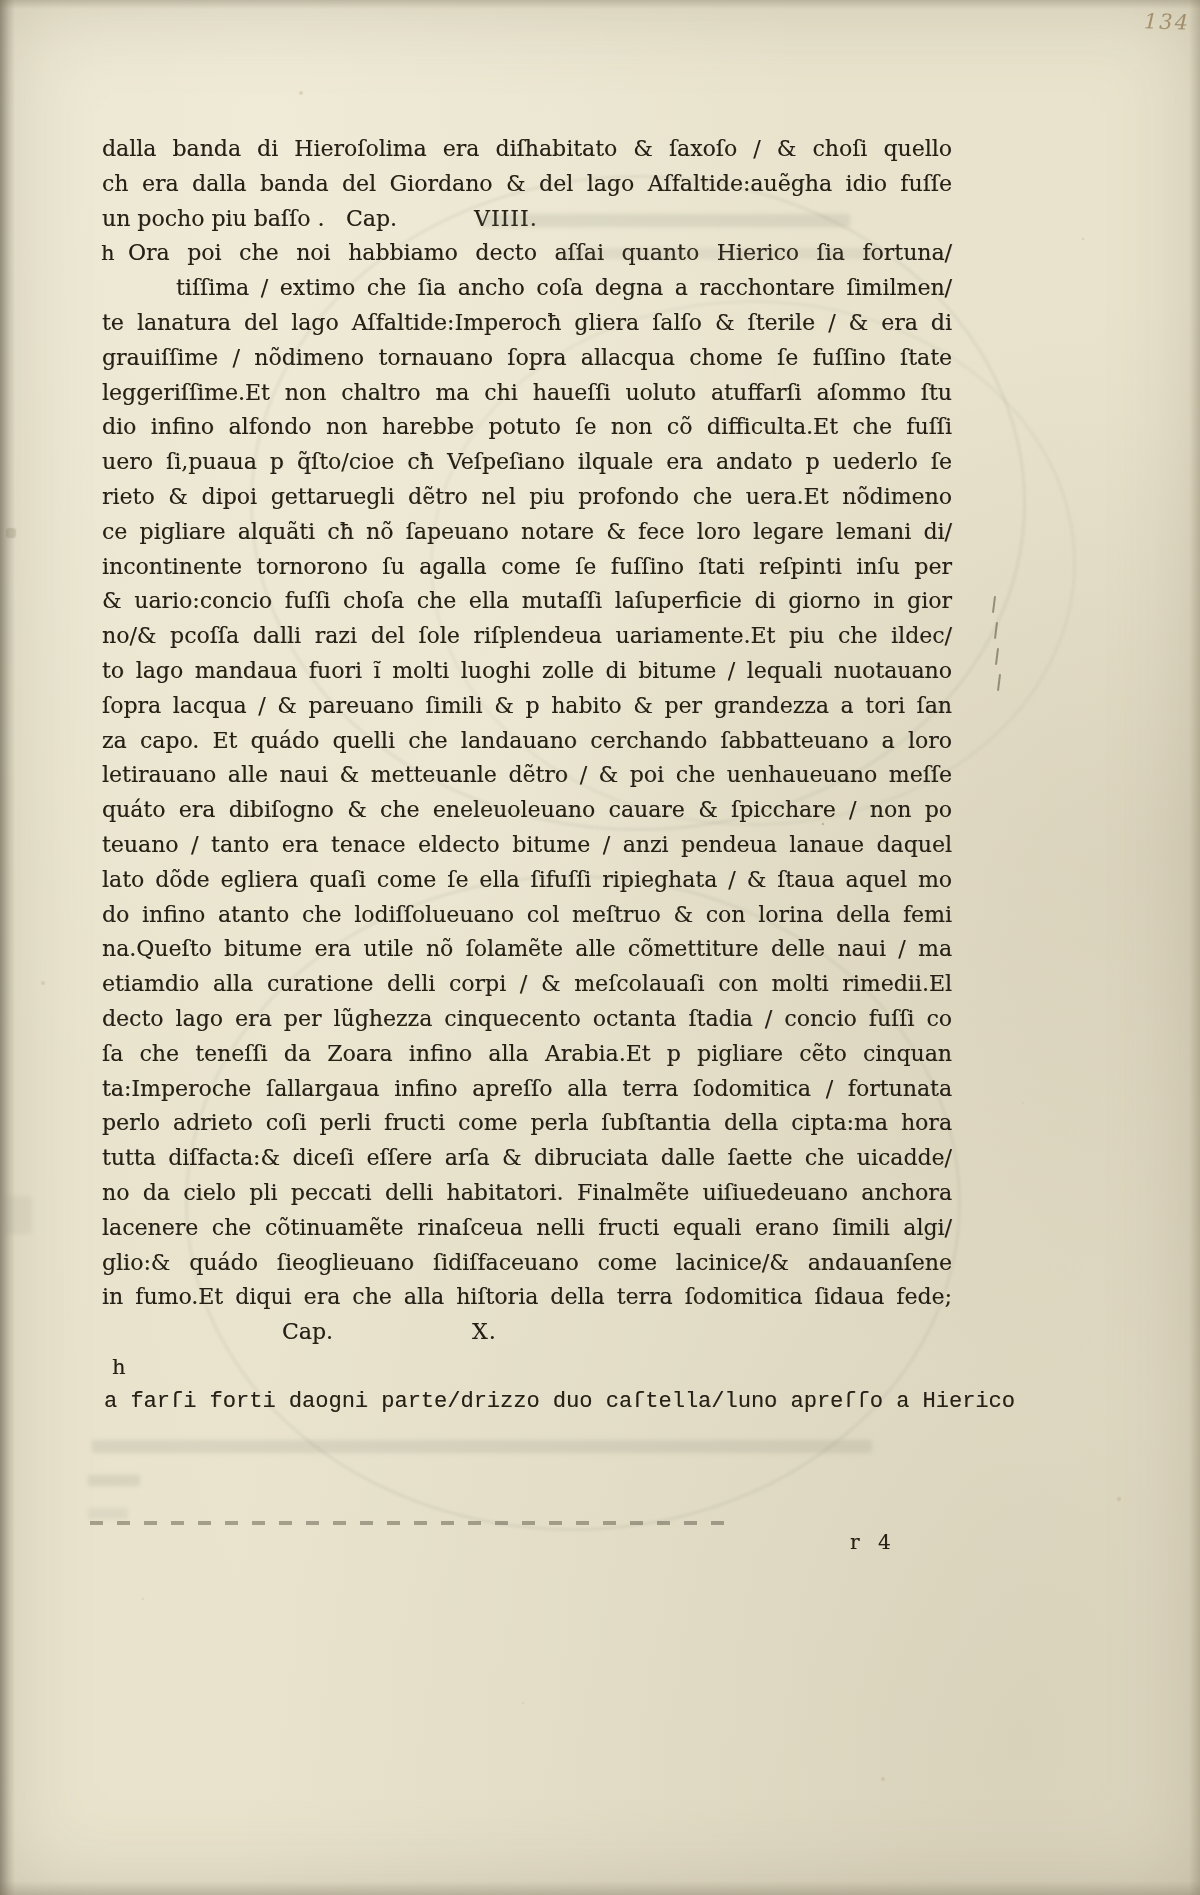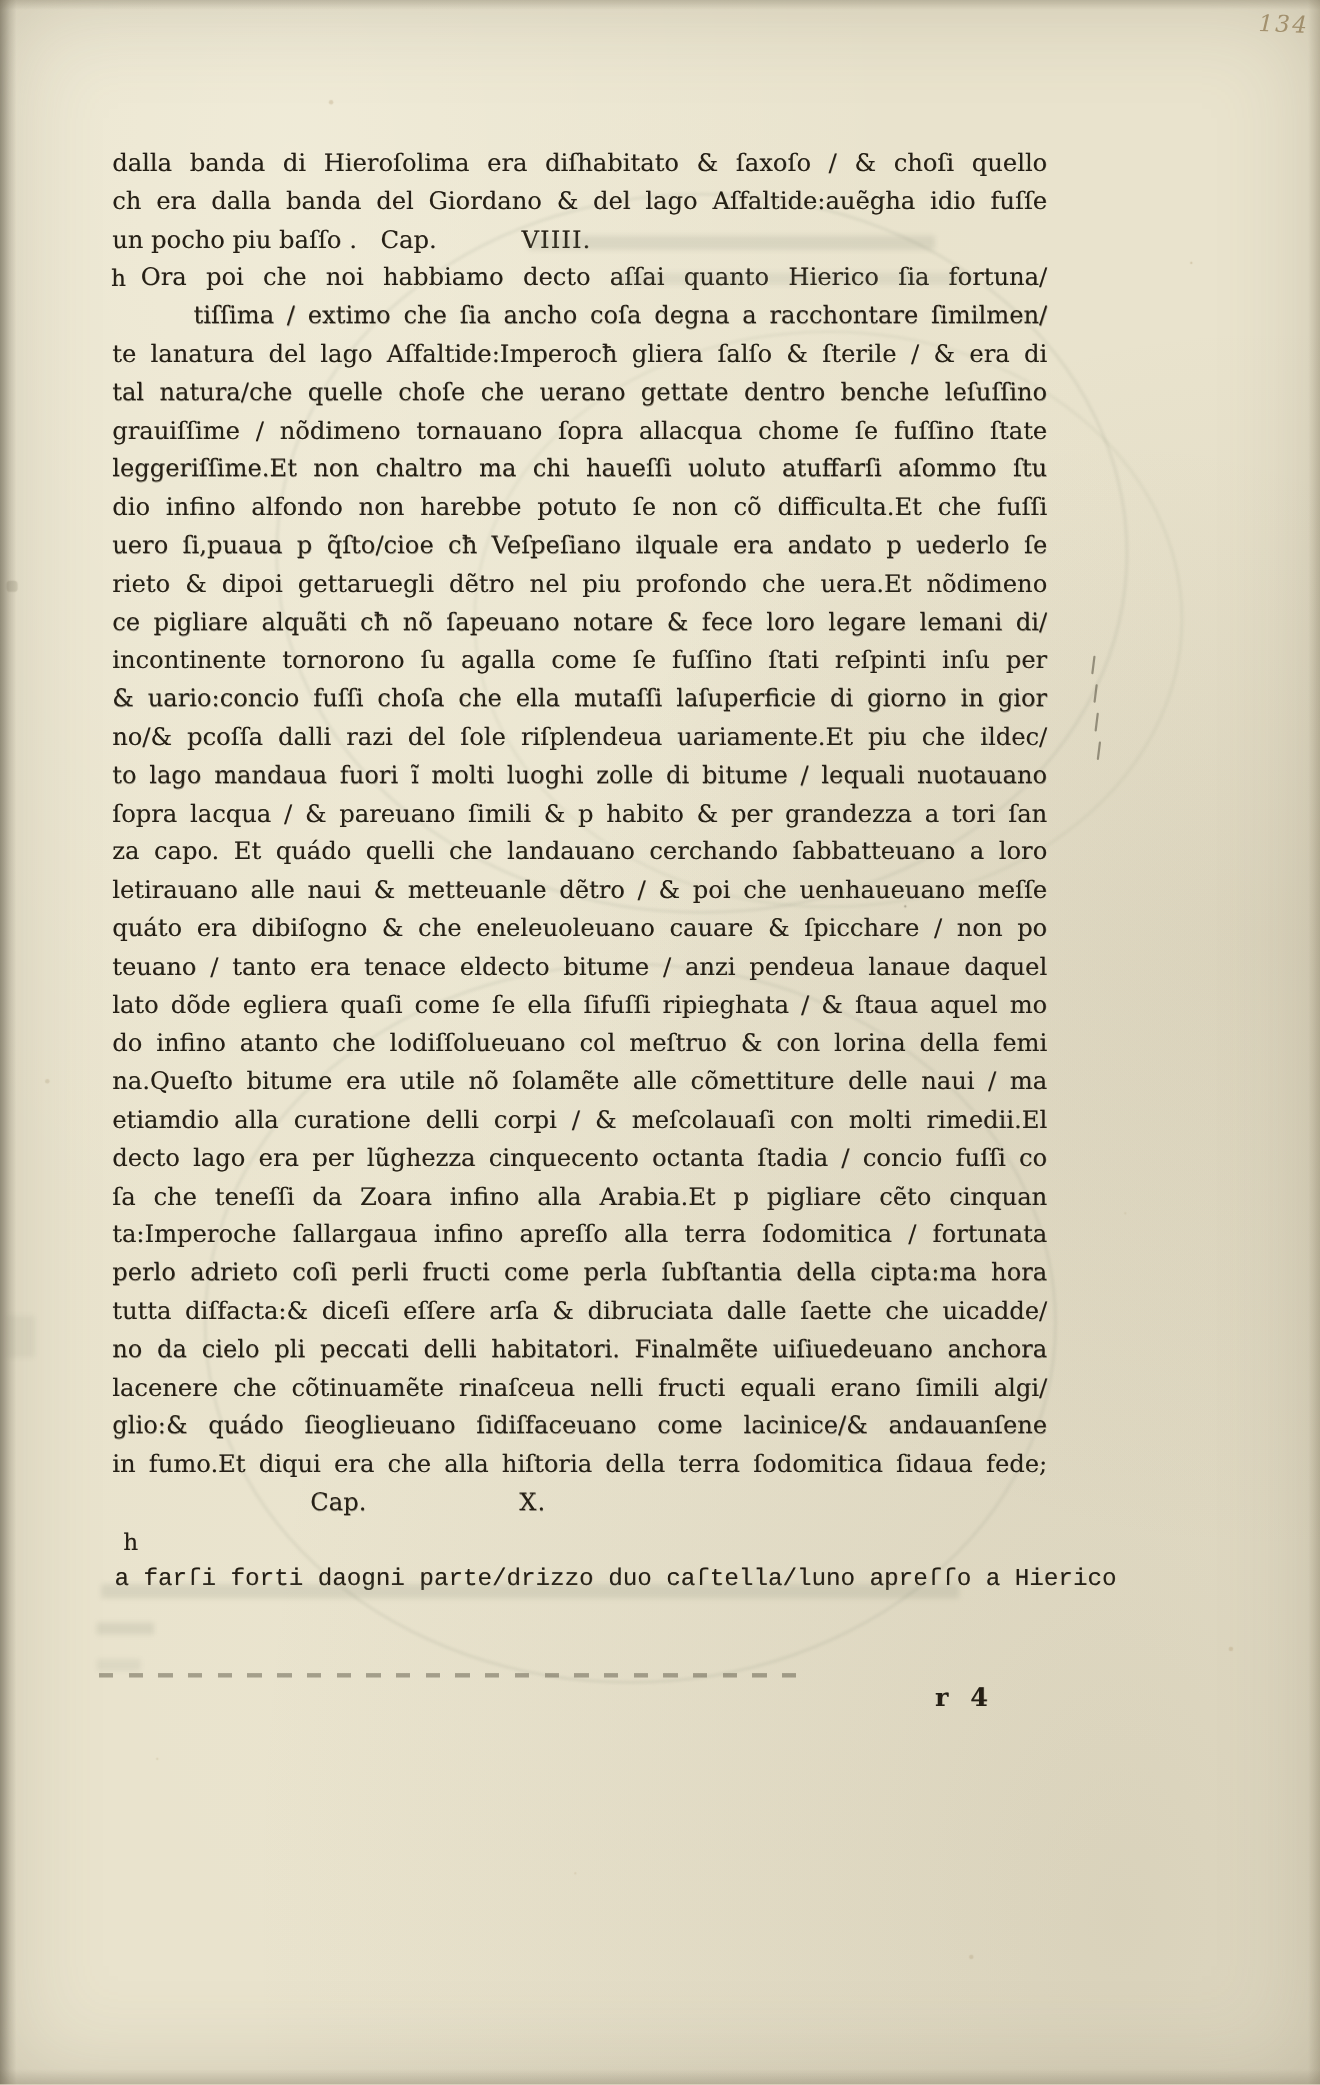--- a/index.html
+++ b/index.html
@@ -60,22 +60,22 @@
   .l-guided{position:relative;}
   .guide{position:absolute;top:0;font-size:21px;}
   .pad1{padding-left:26px;}
   .pad1 .guide{left:-1px;}
   .pad2{padding-left:74px;}
   .p3{width:872px;}
   .pad3{padding-left:50px;}
   .pad3 .guide{left:10px;}
   .pad4{padding-left:2px;font-family:Liberation Mono, monospace;}
 
-  .signature{position:absolute;left:850px;top:1530px;color:#251f15;font-size:23px;
-    letter-spacing:6px;text-shadow:.3px .3px .6px rgba(38,32,22,.45);font-weight:bold;}
+  .signature{position:absolute;left:850px;top:1530px;color:#251f15;font-size:20px;
+    letter-spacing:6px;text-shadow:.3px .3px .6px rgba(38,32,22,.45);}
   .folio{position:absolute;left:1144px;top:10px;color:rgba(158,136,98,.85);
     font-size:21px;letter-spacing:2px;transform:rotate(2deg);font-style:italic;}
 </style>
 </head>
 <body>
 
 <div class="page">
   <div class="paper"></div>
   <div class="edge-left"></div>
   <div class="edge-top"></div>
@@ -98,21 +98,20 @@
       <span class="c-num1">VIIII.</span>
     </div>
 
     <div class="line l-guided pad1">
       <span class="guide">h</span><span>Ora poi che noi habbiamo decto aſſai quanto Hierico ſia fortuna/</span>
     </div>
     <div class="line pad2">tiſſima / extimo che ſia ancho coſa degna a racchontare ſimilmen/</div>
 
     <div>
         <div class="line">te lanatura del lago Aſfaltide:Imperocħ gliera ſalſo &amp; ſterile / &amp; era di</div>
-        <div class="line">tal natura/che quelle choſe che uerano gettate dentro benche leſuſſino</div>
         <div class="line">grauiſſime / nõdimeno tornauano ſopra allacqua chome ſe fuſſino ſtate</div>
         <div class="line">leggeriſſime.Et non chaltro ma chi haueſſi uoluto atuffarſi aſommo ſtu</div>
         <div class="line">dio infino alfondo non harebbe potuto ſe non cõ difficulta.Et che fuſſi</div>
         <div class="line">uero ſi,puaua p q̃ſto/cioe cħ Veſpeſiano ilquale era andato p uederlo ſe</div>
         <div class="line">rieto &amp; dipoi gettaruegli dẽtro nel piu profondo che uera.Et nõdimeno</div>
         <div class="line">ce pigliare alquãti cħ nõ ſapeuano notare &amp; fece loro legare lemani di/</div>
         <div class="line">incontinente tornorono ſu agalla come ſe fuſſino ſtati reſpinti inſu per</div>
         <div class="line">&amp; uario:concio fuſſi choſa che ella mutaſſi laſuperficie di giorno in gior</div>
         <div class="line">no/&amp; pcoſſa dalli razi del ſole riſplendeua uariamente.Et piu che ildec/</div>
         <div class="line">to lago mandaua fuori ĩ molti luoghi zolle di bitume / lequali nuotauano</div>

